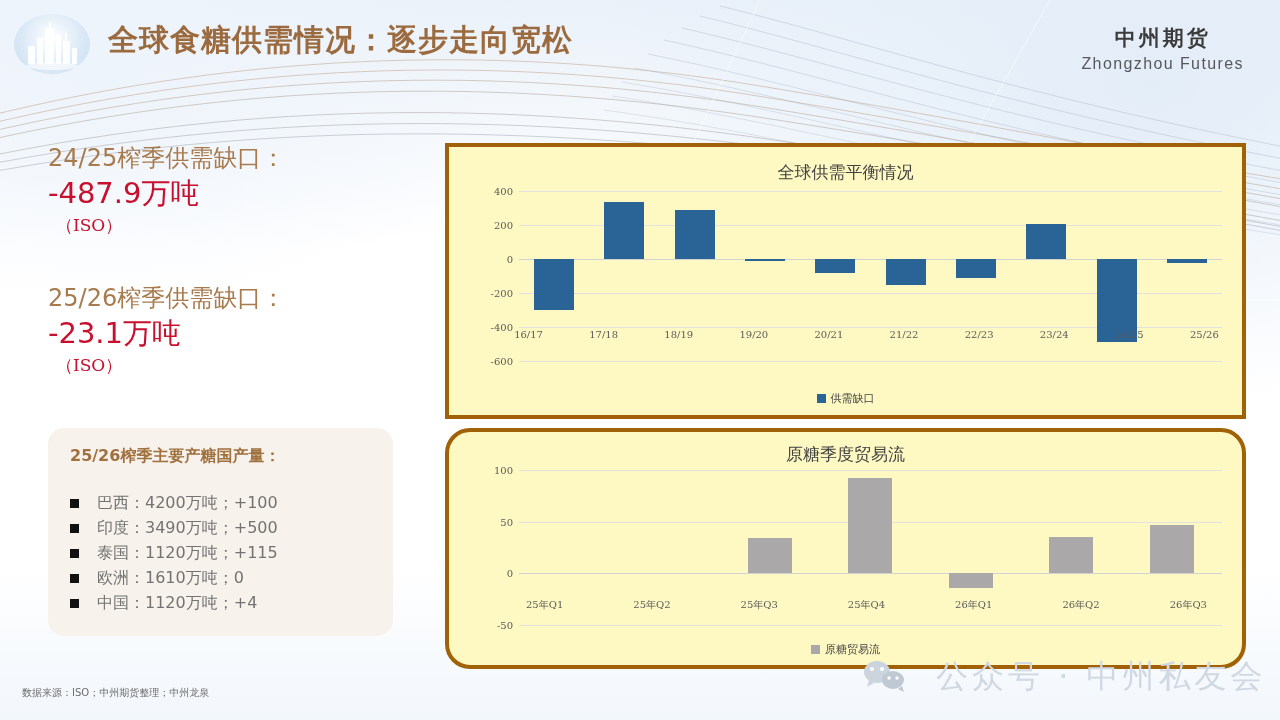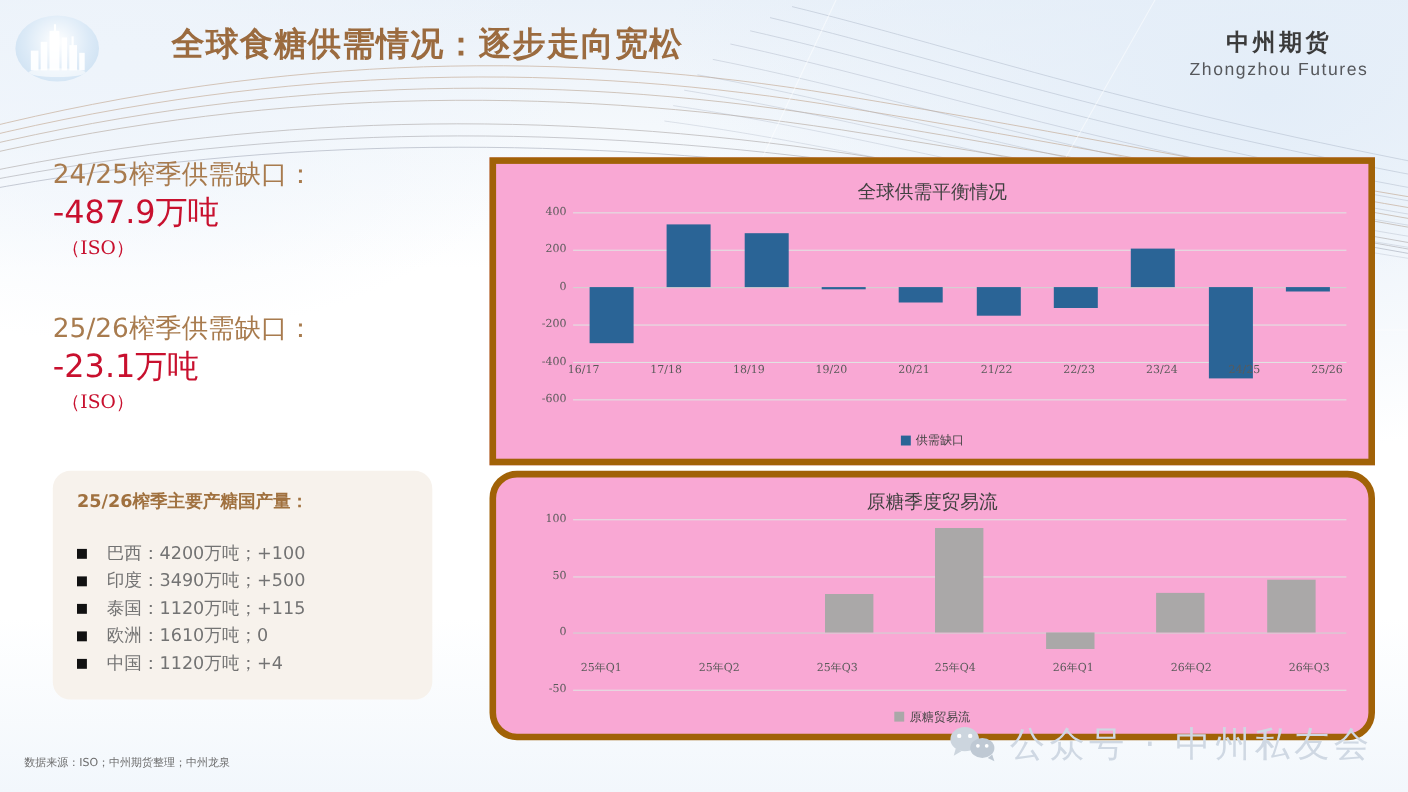--- a/index.html
+++ b/index.html
@@ -23,21 +23,20 @@
     position:absolute;left:14px;top:14px;width:76px;height:60px;border-radius:50%;
     background:radial-gradient(circle at 50% 40%, #ffffff 0%, #dceaf7 55%, #c7ddf0 100%);
     overflow:hidden;
   }
   .logo-emblem svg{position:absolute;left:0;top:0;}
   .deck-title{
     position:absolute;left:108px;top:20px;
     font-family:"DejaVu Sans","Liberation Sans",sans-serif;
     font-size:30px;font-weight:700;color:#9b6b3f;letter-spacing:1px;
     white-space:nowrap;
-    margin-left:48px;
   }
   .brand{position:absolute;right:36px;top:24px;text-align:center;}
   .brand-cn{font-family:"DejaVu Sans","Liberation Sans",sans-serif;
     font-size:21px;font-weight:700;color:#3b3b3b;letter-spacing:3px;}
   .brand-en{font-size:16px;color:#56585c;letter-spacing:1.4px;margin-top:3px;}
   
   .stat-block{position:absolute;left:48px;}
   .stat-1{top:143px;}
   .stat-2{top:283px;}
   .stat-head{
@@ -68,21 +67,21 @@
     font-size:16px;color:#737373;line-height:25px;white-space:nowrap;
   }
   .bullet{display:inline-block;width:9px;height:9px;background:#111;flex:none;}
   .footnote{
     position:absolute;left:22px;top:686px;
     font-family:"DejaVu Sans","Liberation Sans",sans-serif;
     font-size:10px;color:#6d6d6d;white-space:nowrap;
   }
   
   .panel{
-    position:absolute;background:#f9a8d4;border:6px solid #a16207;
+    position:absolute;background:#fef9c3;border:4px solid #a16207;
   }
   #panel-top{left:445px;top:143px;width:793px;height:268px;}
   #panel-bottom{left:445px;top:428px;width:793px;height:233px;border-radius:25px;}
   .chart-title{
     position:absolute;width:100%;text-align:center;
     font-family:"DejaVu Sans","Liberation Sans",sans-serif;
     color:#404040;font-weight:400;
   }
   #panel-top .chart-title{top:14px;font-size:17px;}
   #panel-bottom .chart-title{top:11px;font-size:17px;}
@@ -111,21 +110,21 @@
     position:absolute;width:100%;display:flex;justify-content:center;
     align-items:center;gap:5px;
     font-family:"DejaVu Sans","Liberation Sans",sans-serif;
     font-size:11px;color:#444;
   }
   #legend-top{top:244px;}
   #legend-bottom{top:210px;}
   .legend-swatch{width:9px;height:9px;display:inline-block;}
   
   .watermark{
-    position:absolute;left:862px;top:655px;display:flex;align-items:center;gap:10px;
+    position:absolute;left:862px;top:655px;display:flex;align-items:center;gap:28px;
     font-family:"DejaVu Sans","Liberation Sans",sans-serif;
     font-size:32px;color:#cfd8e3;letter-spacing:4px;white-space:nowrap;
   }
 </style>
 </head>
 <body>
 
 <div class="page">
   <svg class="bg-svg" viewBox="0 0 1280 720" preserveAspectRatio="none">
     <g fill="none" stroke-width="0.8" opacity="0.55">

